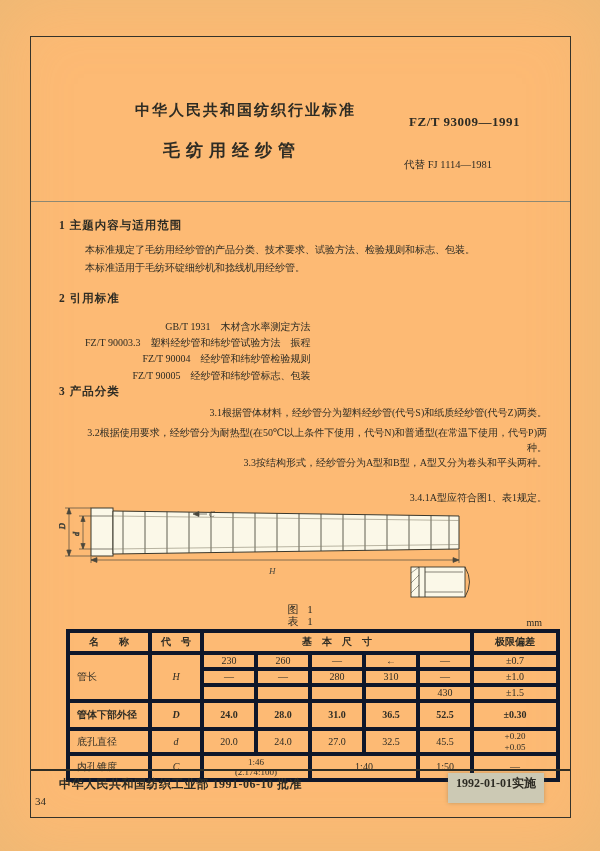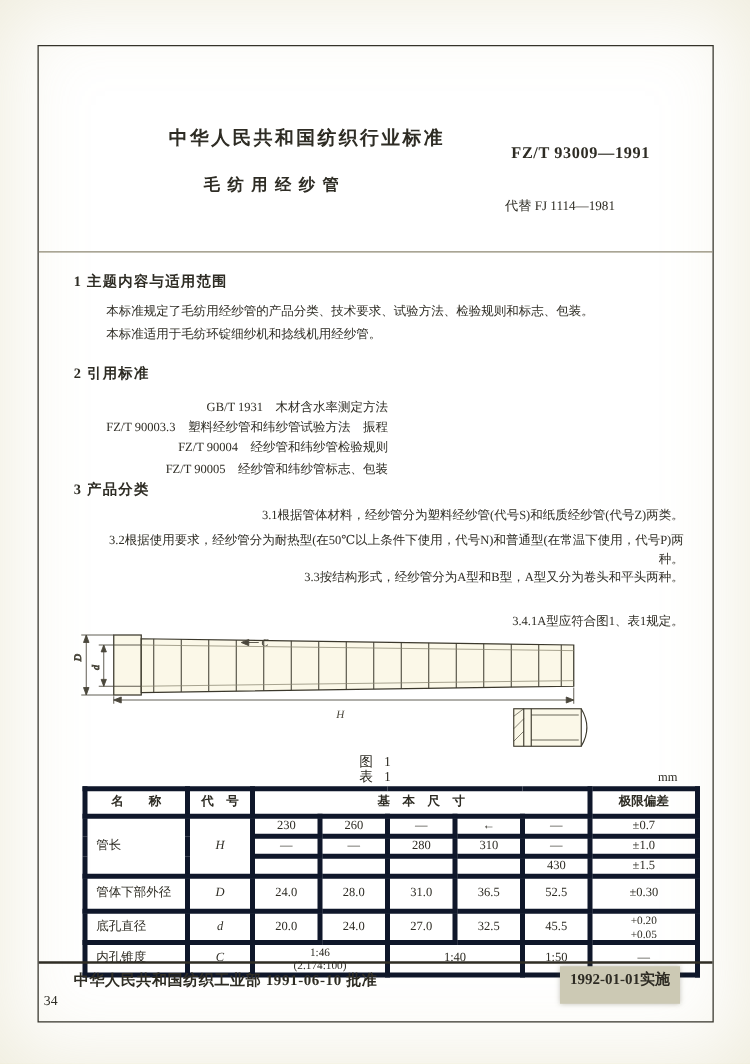--- a/index.html
+++ b/index.html
@@ -4,33 +4,33 @@
 <style>
   * { margin:0; padding:0; box-sizing:border-box; }
   html,body { width:600px; height:851px; }
   body {
     background:#faf6e0;
     font-family:"Liberation Serif","DejaVu Serif",serif;
     color:#2e2c24;
   }
   .page {
     position:relative; width:600px; height:851px; overflow:hidden;
-    background:#ffffff;
+    background:#fdba74;
     box-shadow: inset 0 0 70px rgba(190,178,120,.28);
   }
   .frame {
     position:absolute; left:30px; top:36px; width:541px; height:782px;
     border:1.6px solid #35332a;
   }
   .abs { position:absolute; }
 
   
   .std-type { left:104px; top:64px; font-size:15px; font-weight:bold; letter-spacing:2px; }
   .std-num  { right:50px; top:77px; font-size:13px; font-weight:bold; letter-spacing:.5px; }
-  .doc-title{ left:132px; top:102px; font-size:13px; font-weight:bold; letter-spacing:6px; }
+  .doc-title{ left:132px; top:102px; font-size:17px; font-weight:bold; letter-spacing:6px; }
   .replaces { right:78px; top:121px; font-size:10.5px; }
   .header-rule { left:0; right:0; top:164px; border-top:1px solid #8d8873; }
 
   
   .sec-h { font-size:11.5px; font-weight:bold; letter-spacing:1px; }
   .bt { font-size:10px; line-height:14.5px;text-align:right; }
   .s1h { left:28px; top:181px; }
   .s1p1{ left:54px; top:206px; }
   .s1p2{ left:54px; top:224px; }
   .s2h { left:28px; top:254px; }
@@ -52,21 +52,21 @@
   
   .tbl-caption { left:0; width:541px; top:577px; text-align:center; font-size:11px; letter-spacing:3px; }
   .tbl-unit { right:28px; top:580px; font-size:10px; }
   .tbl { left:35px; top:592px; border-collapse:collapse; table-layout:fixed; width:490px;
          font-size:10px; border:1.4px solid #35332a; }
   .tbl td { border:4px solid #0f172a; text-align:center; padding:0 2px; vertical-align:middle;
             line-height:12px; }
   .tbl tr.hrow td { height:22px; font-weight:bold; }
   .tbl tr.sub td { height:16px; }
   .tbl tr.sub3 td { height:15px; }
-  .tbl tr.rD td { height:28px; }
+  .tbl tr.rD td { height:28px;font-weight:bold; }
   .tbl tr.rd td { height:22px; }
   .tbl tr.rC td { height:26px; }
   .tbl .nm { text-align:left; padding-left:7px; }
   .tbl .it { font-style:italic; font-family:"Liberation Serif",serif; }
   .tbl .small2 div { font-size:9px; line-height:10.5px; }
 
   
   .footer-rule { left:0; right:0; top:732px; border-top:2.5px solid #2f2d24; }
   .approval { left:28px; top:739px; font-size:12px; font-weight:bold; letter-spacing:.5px; }
   .impl { right:26px; top:736px; font-size:12px; font-weight:bold; background:#ccc9b4;

